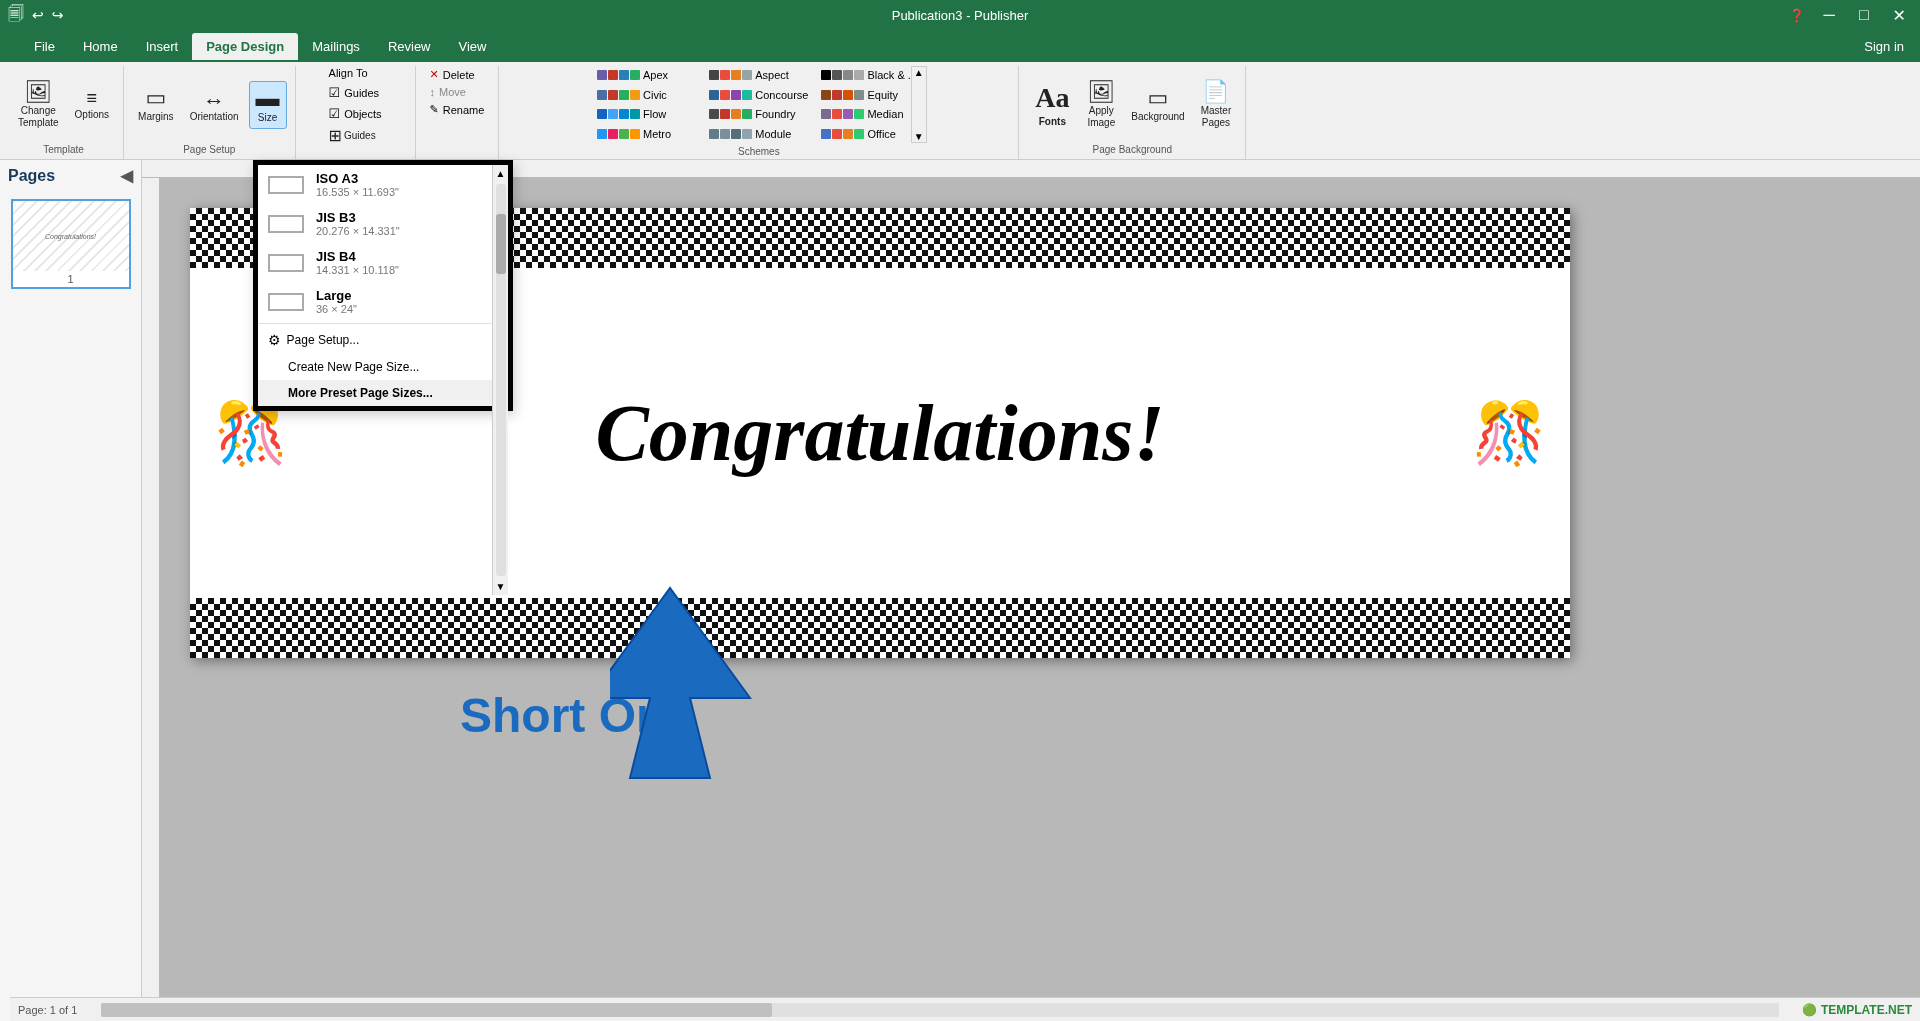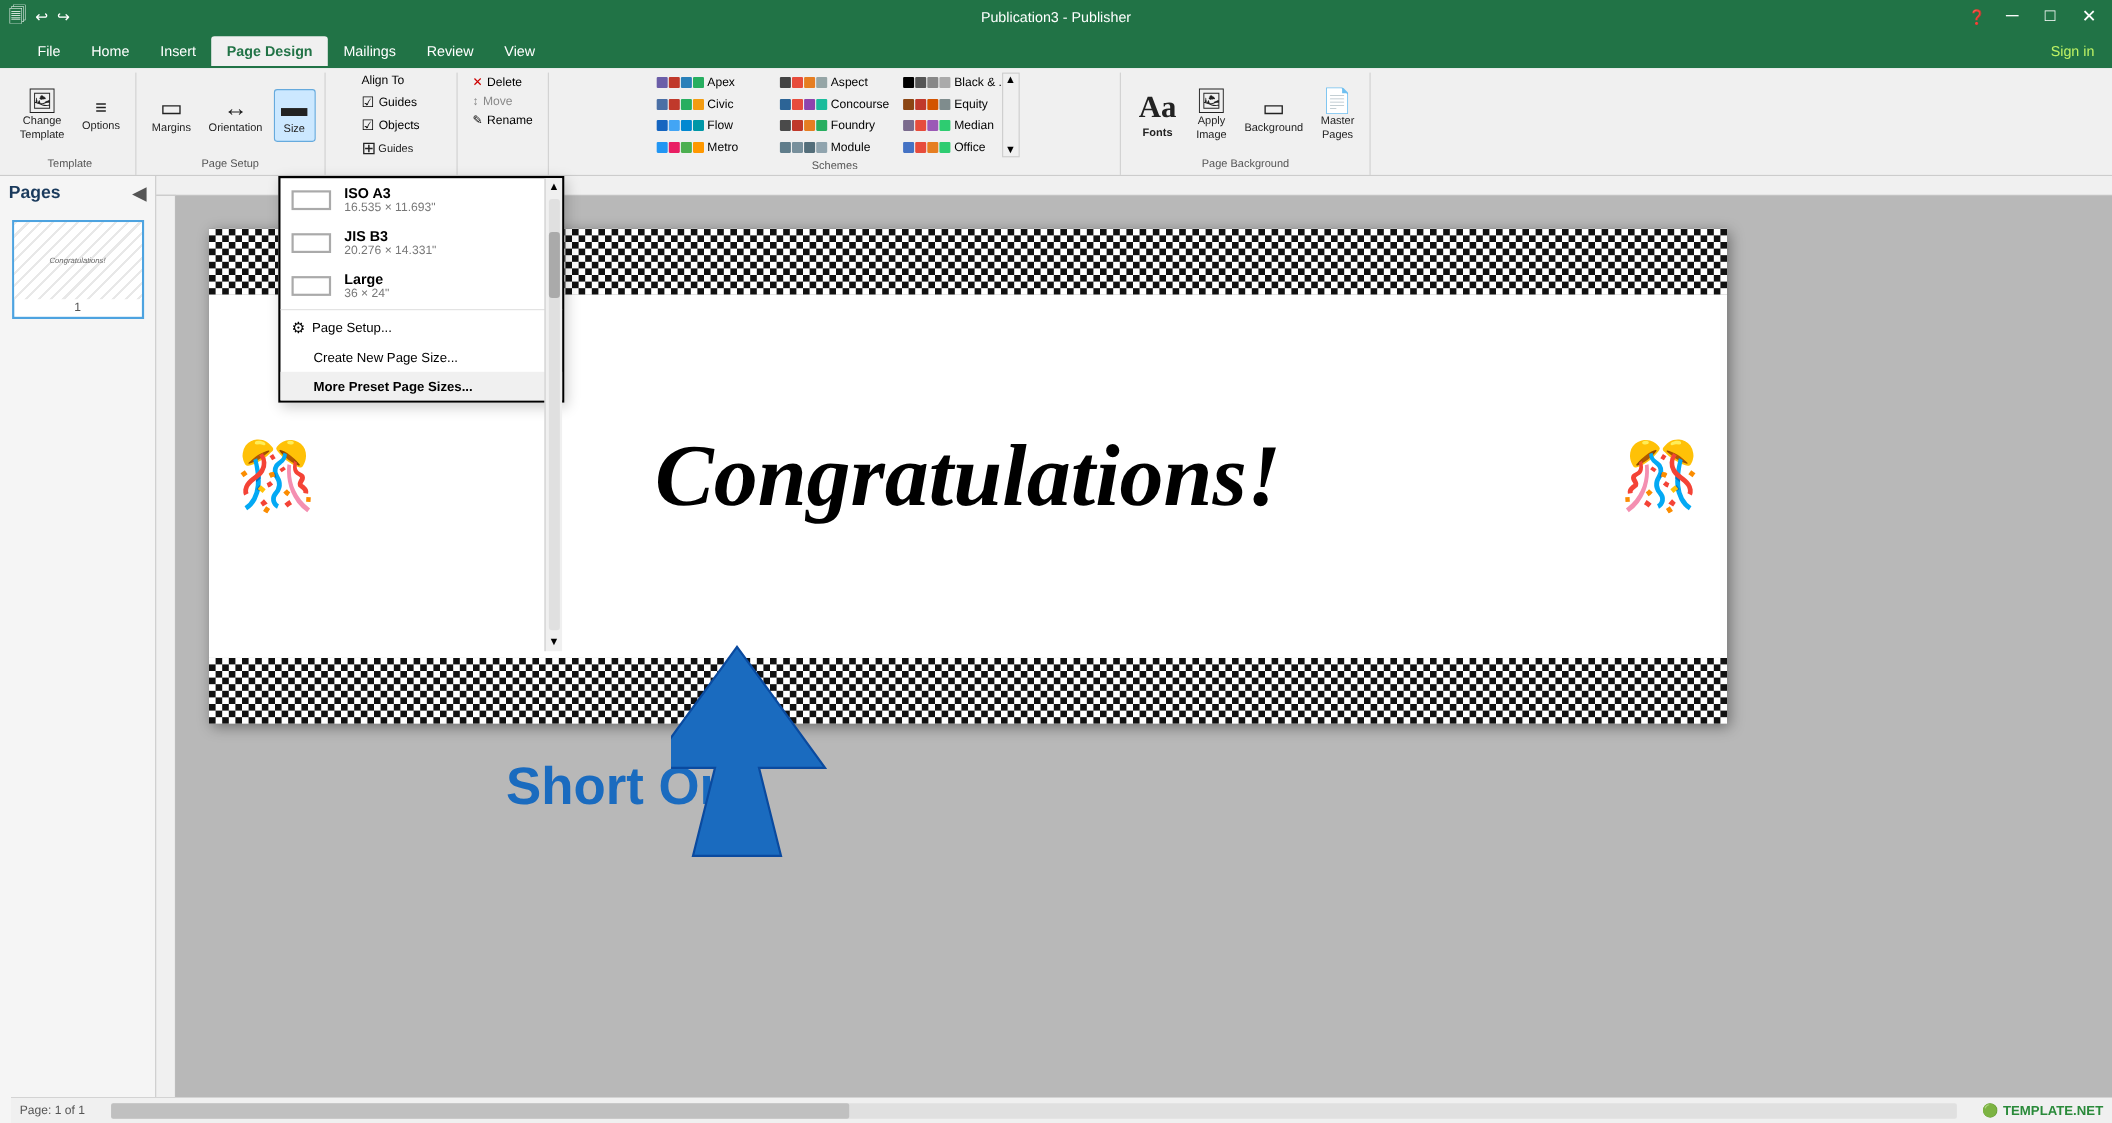--- a/index.html
+++ b/index.html
@@ -153,21 +153,21 @@
     }
     .page-number { font-size: 11px; color: #555; padding: 2px 0; }
 
     
     #size-dropdown {
       position: absolute;
       left: 253px;
       top: 160px;
       width: 260px;
       background: white;
-      border: 2px solid #000000;
+      border: 5px solid #000000;
       box-shadow: 2px 4px 12px rgba(0,0,0,0.2);
       z-index: 100;
     }
     .size-item {
       display: flex;
       align-items: center;
       padding: 6px 10px;
       cursor: pointer;
       gap: 12px;
     }
@@ -275,21 +275,21 @@
 </div>
 
 <div id="ribbon-tabs">
   <div class="ribbon-tab">File</div>
   <div class="ribbon-tab">Home</div>
   <div class="ribbon-tab">Insert</div>
   <div class="ribbon-tab active">Page Design</div>
   <div class="ribbon-tab">Mailings</div>
   <div class="ribbon-tab">Review</div>
   <div class="ribbon-tab">View</div>
-  <div id="sign-in" style="margin-left:auto;color:#bef264;font-weight:normal;padding-right:16px;font-size:13px;">Sign in</div>
+  <div id="sign-in" style="margin-left:auto;color:#ffffff;font-weight:normal;padding-right:16px;font-size:13px;">Sign in</div>
 </div>
 
 <div id="ribbon">
 
   <div class="ribbon-group" style="min-width:80px;">
     <div class="ribbon-group-content">
       <div class="ribbon-btn">
         <div class="btn-icon">🖼</div>
         <div class="btn-label">Change<br>Template</div>
       </div>
@@ -593,20 +593,27 @@
   </div>
 
   <div class="size-item">
     <div class="size-icon-rect landscape"></div>
     <div class="size-info">
       <span class="size-name">JIS B3</span>
       <span class="size-dims">20.276 × 14.331"</span>
     </div>
   </div>
 
+  <div class="size-item">
+    <div class="size-icon-rect landscape"></div>
+    <div class="size-info">
+      <span class="size-name">JIS B4</span>
+      <span class="size-dims">14.331 × 10.118"</span>
+    </div>
+  </div>
 
 
   <div class="size-item">
     <div class="size-icon-rect landscape"></div>
     <div class="size-info">
       <span class="size-name">Large</span>
       <span class="size-dims">36 × 24"</span>
     </div>
   </div>
 

